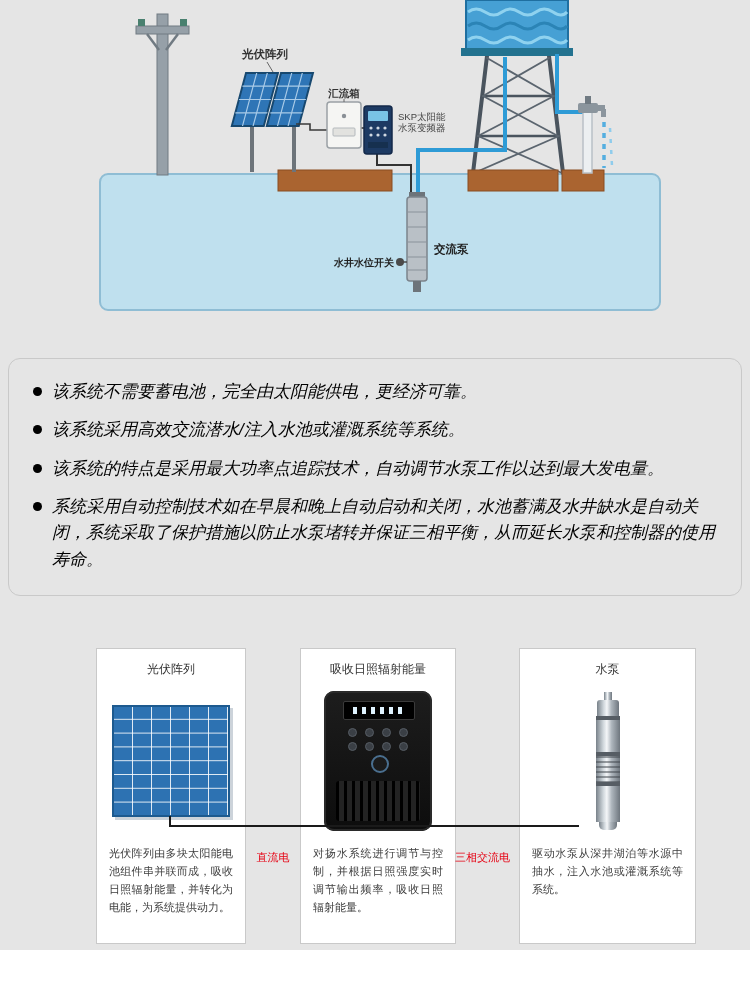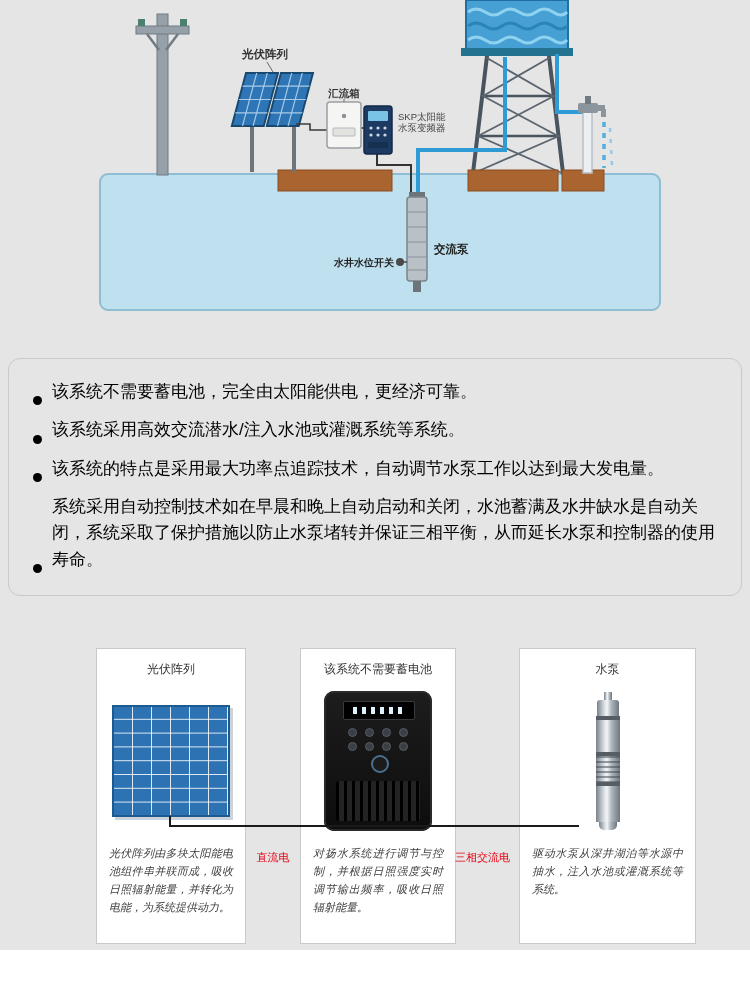--- a/index.html
+++ b/index.html
@@ -10,40 +10,40 @@
   .diagram { width:750px; height:348px; position:relative; }
 
   
   .features {
     margin:10px 8px 0 8px;
     border:1px solid #c9c9c9;
     border-radius:12px;
     padding:20px 22px 10px 22px;
     box-sizing:border-box;
   }
-  .feature-item { display:flex; align-items:flex-end; margin-bottom:12px; }
+  .feature-item { display:flex; align-items:flex-start; margin-bottom:12px;font-style:italic; }
   .bullet {
     flex:0 0 9px; width:9px; height:9px; border-radius:50%;
     background:#000; margin:8px 10px 0 2px;
   }
   .ftext { font-size:17px; line-height:1.55; color:#000; }
 
   
   .components { position:relative; height:302px; margin-top:52px; }
   .card {
     position:absolute; top:0; height:296px; background:#fff;
     border:1px solid #c9c9c9; box-sizing:border-box;
     display:flex; flex-direction:column; z-index:1;
   }
   .card-1 { left:96px;  width:150px; }
   .card-2 { left:300px; width:156px; }
   .card-3 { left:519px; width:177px; }
   .card-title { text-align:center; font-size:12px; color:#333; padding-top:12px; height:16px; }
   .card-figure { height:168px; display:flex; align-items:center; justify-content:center; }
-  .card-desc { padding:0 12px; font-size:11px; color:#3d3d3d; line-height:1.62; text-align:justify;font-style:italic; }
+  .card-desc { padding:0 12px; font-size:11px; color:#3d3d3d; line-height:1.62; text-align:justify; }
 
   
   .pv-panel {
     width:118px; height:112px; background-color:#2d72b2;
     border:2px solid #1d5a8f; box-sizing:border-box;
     background-image:
       linear-gradient(0deg, rgba(255,255,255,.85) 1px, transparent 1px),
       linear-gradient(90deg, rgba(255,255,255,.85) 1px, transparent 1px);
     background-size:19px 13.8px; background-position:-1px -1px;
     box-shadow:3px 3px 0 rgba(110,130,150,.35);
@@ -236,21 +236,21 @@
 
     <div class="card card-1">
       <div class="card-title">光伏阵列</div>
       <div class="card-figure">
         <div class="pv-panel"></div>
       </div>
       <div class="card-desc">光伏阵列由多块太阳能电池组件串并联而成，吸收日照辐射能量，并转化为电能，为系统提供动力。</div>
     </div>
 
     <div class="card card-2">
-      <div class="card-title">该系统不需要蓄电池</div>
+      <div class="card-title">吸收日照辐射能量</div>
       <div class="card-figure">
         <div class="inv">
           <div class="inv-screen">
             <div class="inv-seg"></div>
           </div>
           <div class="inv-keys">
             <span class="inv-key"></span>
             <span class="inv-key"></span>
             <span class="inv-key"></span>
             <span class="inv-key"></span>

